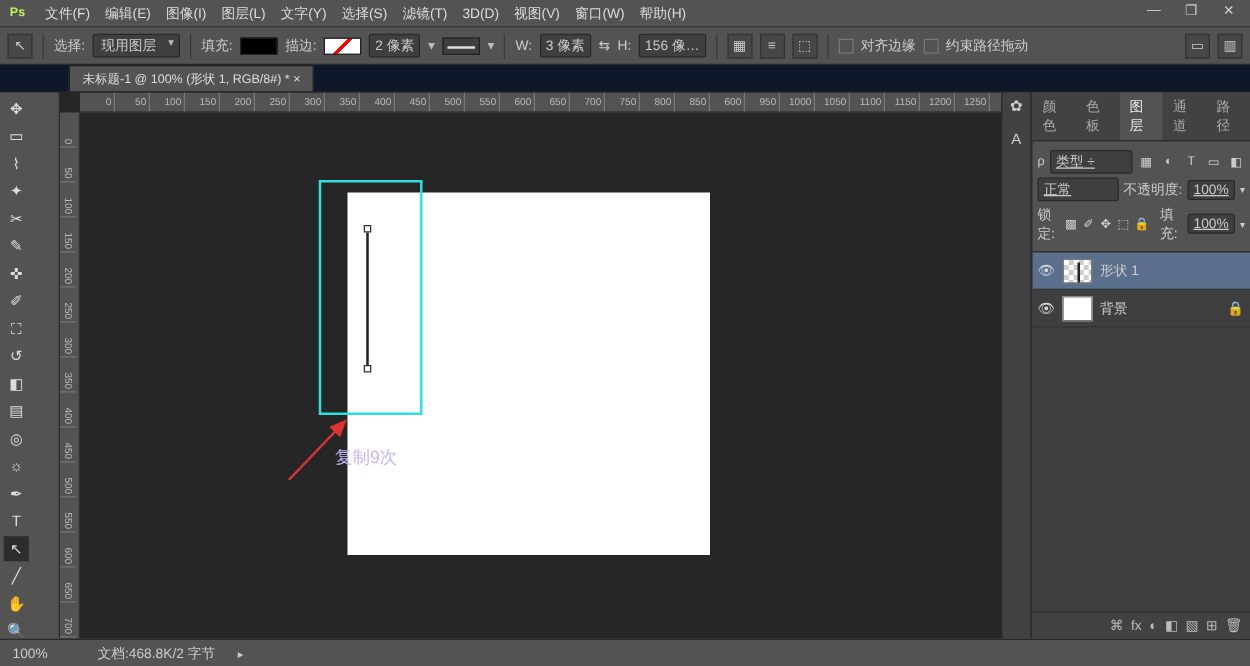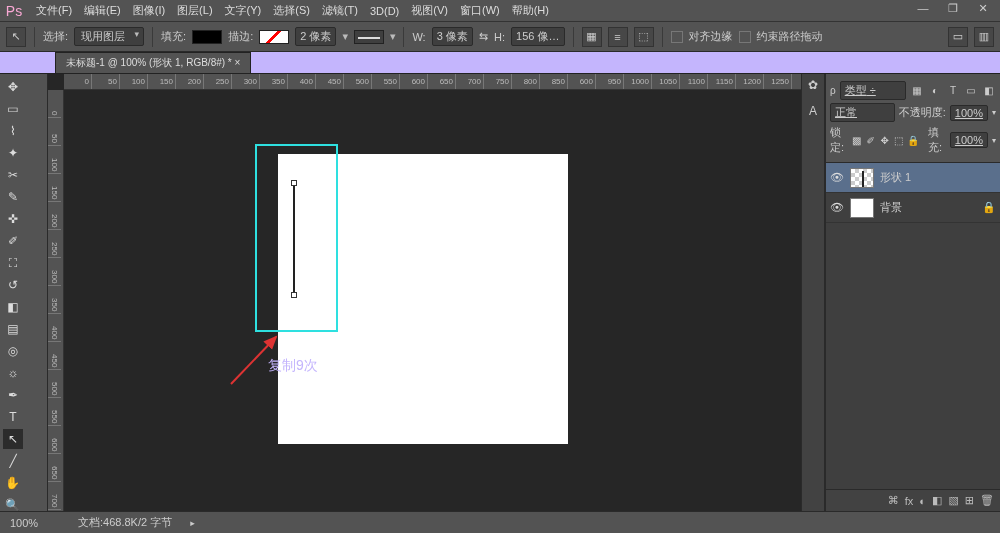--- a/index.html
+++ b/index.html
@@ -1,35 +1,35 @@
 <!DOCTYPE html>
 <html><head>
 <meta charset="utf-8">
 <style>
 * { margin: 0; padding: 0; box-sizing: border-box; font-family: "Microsoft YaHei", Tahoma, sans-serif; font-size: 11px; color: #ccc; user-select: none; }
 body { width: 1000px; height: 533px; background: #535353; overflow: hidden; position: relative; }
 .menubar { height: 22px; background: #535353; display: flex; align-items: center; padding: 0 4px; border-bottom: 1px solid #333; }
-.menubar .logo { width: 20px; height: 18px; margin-right: 6px; display: flex; align-items: center; justify-content: center; font-weight: normal; color: #f9a8d4; font-size: 14px; }
+.menubar .logo { width: 20px; height: 18px; margin-right: 6px; display: flex; align-items: center; justify-content: center; font-weight: bold; color: #bef264; font-size: 10px; }
 .menubar .menu-item { padding: 2px 6px; color: #ddd; cursor: default; }
 .winctrls { position: absolute; right: 4px; top: 2px; display: flex; gap: 4px; }
 .winctrls span { width: 26px; height: 16px; text-align: center; color: #ccc; cursor: default; }
 
 .optionbar { height: 30px; background: #535353; border-bottom: 1px solid #2a2a2a; display: flex; align-items: center; padding: 0 6px; gap: 6px; color: #ccc; }
 .optionbar .sep { width: 1px; height: 20px; background: #3a3a3a; margin: 0 2px; }
 .optionbar .sel { background: #3f3f3f; border: 1px solid #2a2a2a; padding: 1px 18px 1px 6px; border-radius: 2px; position: relative; }
 .optionbar .sel::after { content:"▾"; position:absolute; right:4px; top:1px; font-size:9px; color:#bbb;}
 .optionbar .swatch { width: 30px; height: 14px; border: 1px solid #222; background: #000; }
 .optionbar .swatch.red { background: linear-gradient(135deg,#fff 45%,red 45%,red 55%,#fff 55%); }
 .optionbar .num { background:#3f3f3f; border:1px solid #2a2a2a; padding:1px 4px; border-radius:2px; min-width:40px; display:inline-block;}
 .optionbar .chk { width:12px; height:12px; border:1px solid #777; display:inline-block; vertical-align:middle;}
 .optionbar .iconbtn { width:20px; height:20px; background:#474747; border:1px solid #333; display:flex; align-items:center; justify-content:center;}
 .optionbar .stroke-line { width:30px; height:14px; border:1px solid #222; background:#3f3f3f; position:relative;}
 .optionbar .stroke-line::after{content:""; position:absolute; left:3px; right:3px; top:6px; height:2px; background:#ddd;}
 
-.tabstrip { height: 22px; background: #c4b5fd; border-bottom: 1px solid #222; padding-left: 55px; display: flex; align-items: center;}
+.tabstrip { height: 22px; background: #0f172a; border-bottom: 1px solid #222; padding-left: 55px; display: flex; align-items: center;}
 .tabstrip .doc-tab { background:#535353; padding:3px 10px; border:1px solid #222; border-bottom:none; color:#ddd; font-size:10px;}
 
 .work { position: absolute; top: 74px; left: 0; right: 0; bottom: 22px; display: flex; }
 .toolbox { width: 48px; background: #535353; border-right: 1px solid #2a2a2a; display:flex; flex-wrap:wrap; align-content:flex-start; padding:2px;}
 .toolbox .tool { width:20px; height:20px; margin:1px; display:flex; align-items:center; justify-content:center; color:#ddd; font-size:12px; cursor:default;}
 .toolbox .tool.active{ background:#2c2c2c; }
 
 .canvas-area { flex:1; background:#262626; position:relative; overflow:hidden;}
 .ruler-h { position:absolute; top:0; left:16px; right:0; height:16px; background:#535353; border-bottom:1px solid #333; display:flex;}
 .ruler-v { position:absolute; top:16px; left:0; bottom:0; width:16px; background:#535353; border-right:1px solid #333;}
@@ -216,20 +216,27 @@
     </svg>
     <div class="anno-text">复制9次</div>
   </div>
 
   <div class="collapsed-panels">
     <div class="cp">✿</div>
     <div class="cp">A</div>
   </div>
 
   <div class="rightpanel">
+    <div class="panel-tabs">
+      <span>颜色</span>
+      <span>色板</span>
+      <span class="active">图层</span>
+      <span>通道</span>
+      <span>路径</span>
+    </div>
     <div class="panel-body">
       <div class="row">
         <span style="font-size:10px">ρ</span>
         <div class="field" style="flex:1"><span>类型</span> ÷</div>
         <span class="smicon">▦</span>
         <span class="smicon">◐</span>
         <span class="smicon">T</span>
         <span class="smicon">▭</span>
         <span class="smicon">◧</span>
       </div>

